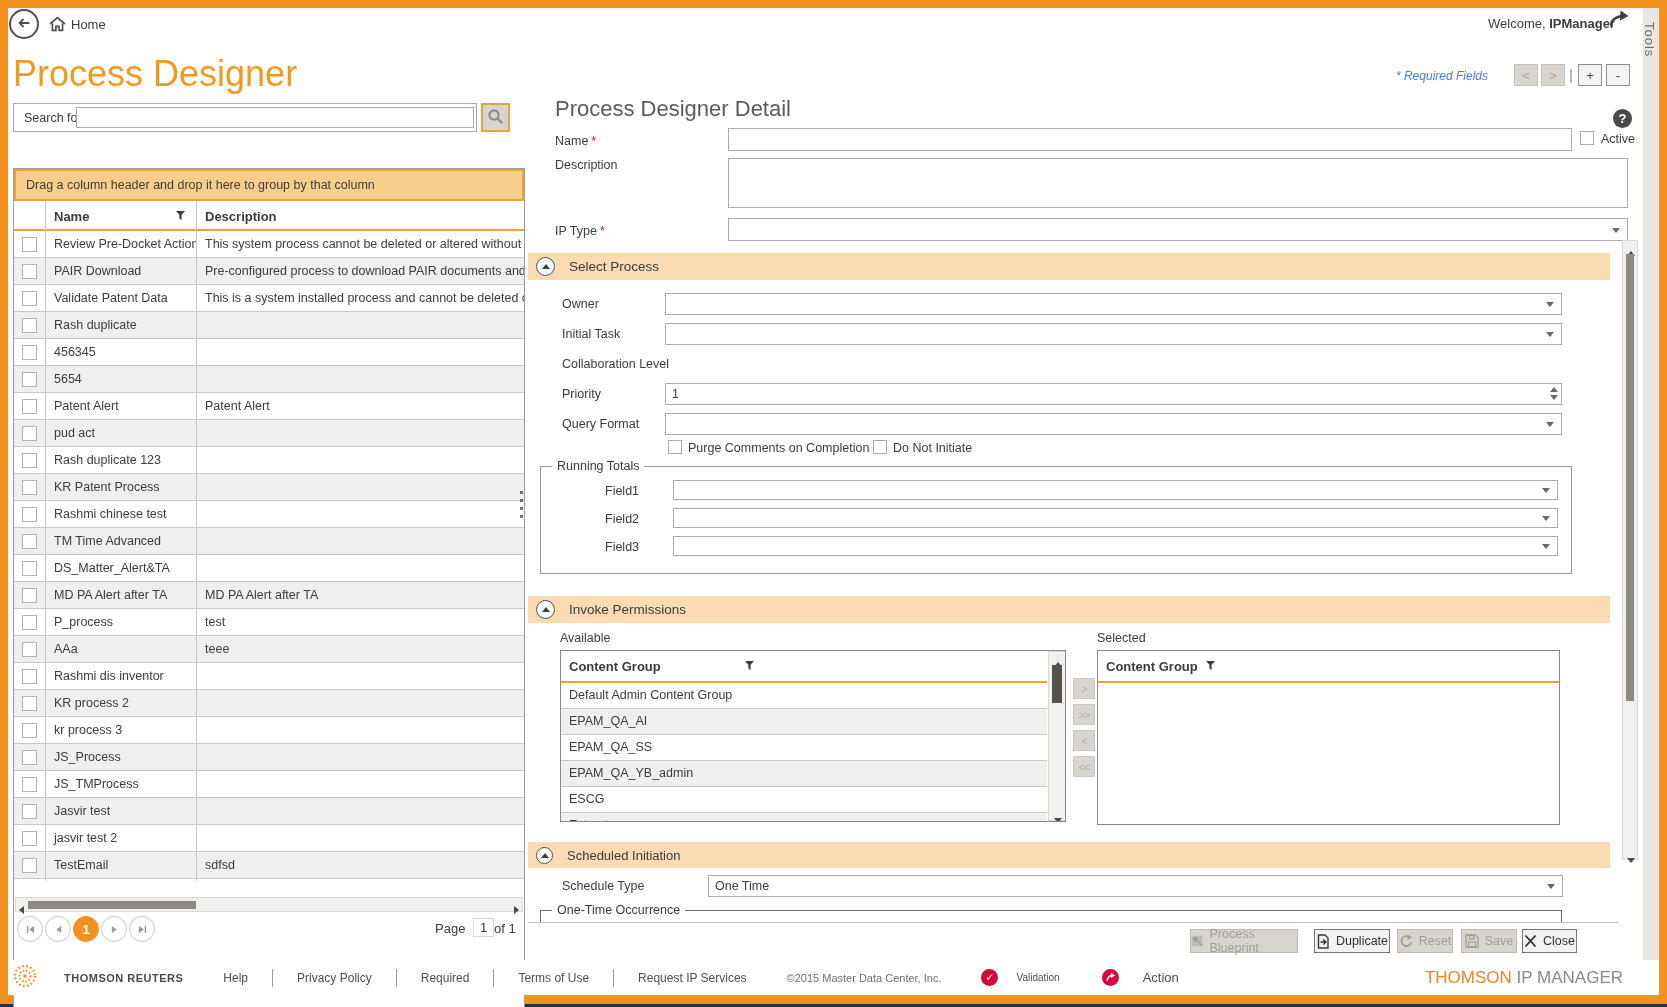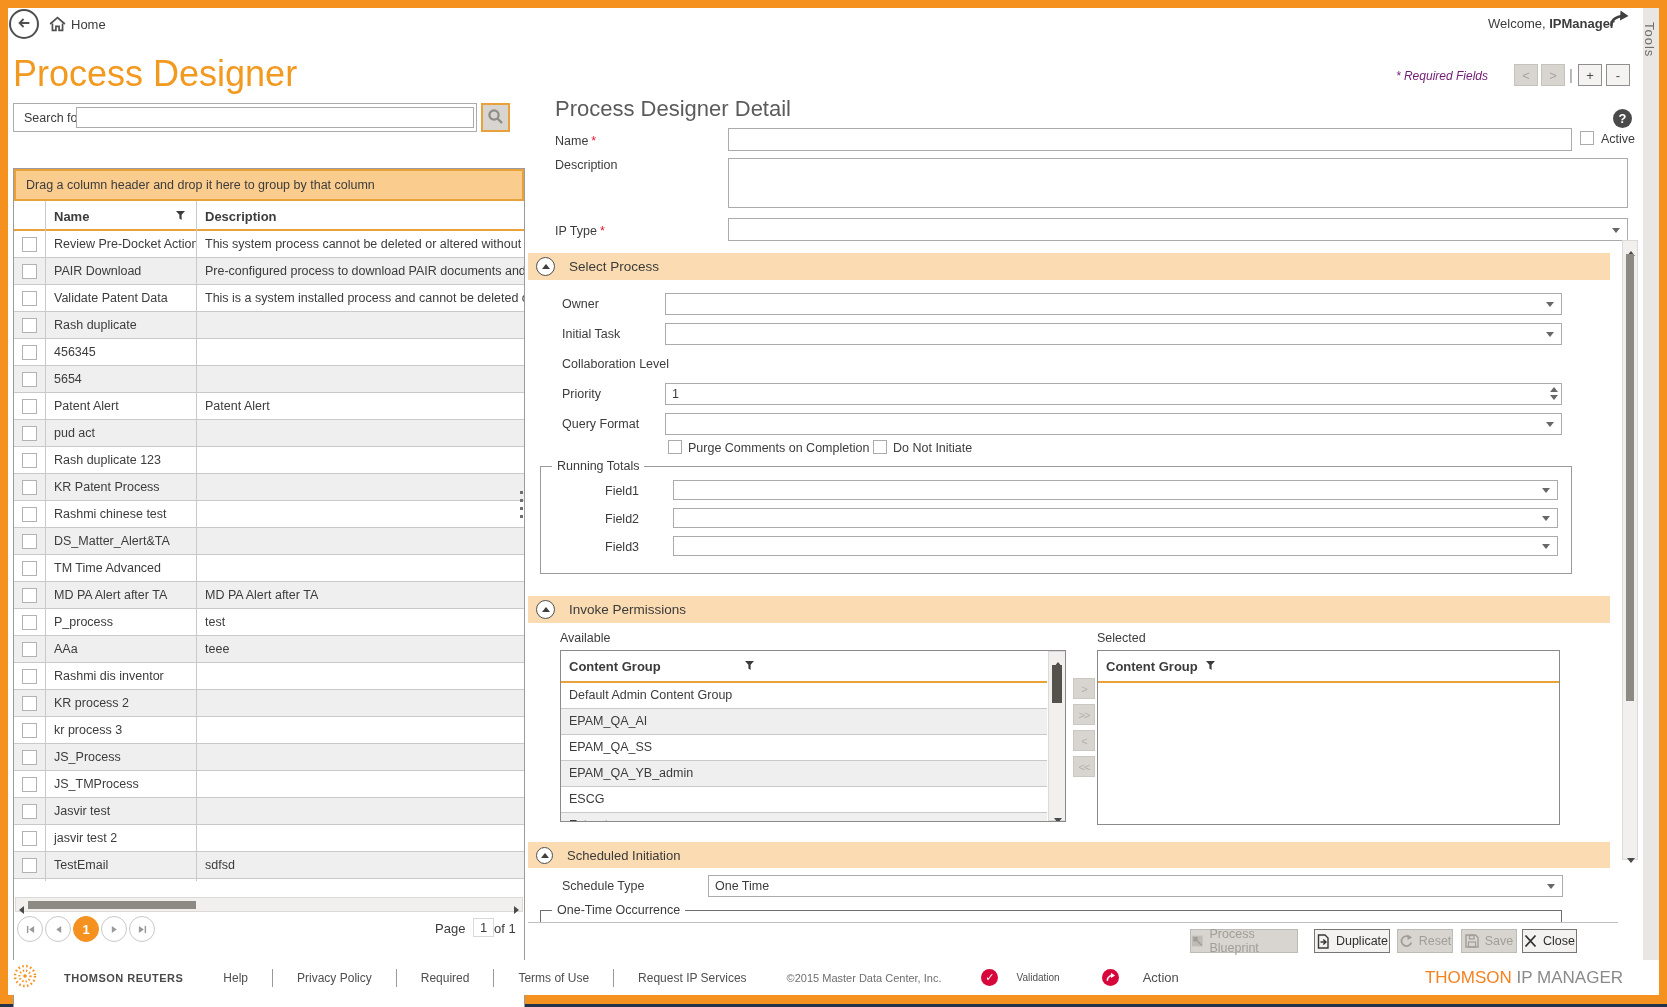--- a/index.html
+++ b/index.html
@@ -9,21 +9,21 @@
   .frame{background:#F5911E;}
   
   .back-btn{width:26px;height:26px;border:2px solid #4f4f4f;border-radius:50%;display:flex;align-items:center;justify-content:center;background:#fff;cursor:pointer;}
   .home-lbl{font-size:13px;color:#3c3c3c;}
   .welcome{font-size:13px;color:#3c3c3c;}
   .welcome b{font-weight:bold;}
   .tools-strip{background:#E9E7E3;}
   .tools-txt{color:#6e6e6e;font-size:13px;letter-spacing:1px;transform:rotate(90deg);transform-origin:left top;white-space:nowrap;}
   
   .page-title{font-size:36px;font-weight:300;color:#F2991F;}
-  .req-note{font-size:12px;font-style:italic;color:#701a75;text-align:right;}
+  .req-note{font-size:12px;font-style:italic;color:#3b82f6;text-align:right;}
   .navbtn{width:24px;height:22px;display:flex;align-items:center;justify-content:center;font-size:13px;box-sizing:border-box;cursor:pointer;}
   .navbtn.dis{background:#D8D5D1;color:#A8A49E;border:1px solid #C6C2BC;}
   .navbtn.en{background:#F4F3F1;color:#4a4a4a;border:1px solid #8f8f8f;}
   .nav-sep{color:#8f8f8f;font-size:15px;}
   
   .search-box{border:1px solid #ABABAB;background:#fff;display:flex;align-items:center;box-sizing:border-box;}
   .search-box label{margin-left:10px;font-size:12.5px;}
   .search-input{position:absolute;left:62px;top:3px;width:398px;height:21px;border:1px solid #ABABAB;outline:none;font:12.5px "Liberation Sans",sans-serif;padding:0 4px;box-sizing:border-box;}
   .search-btn{border:2px solid #E9A13B;background:#D8D5D1;display:flex;align-items:center;justify-content:center;box-sizing:border-box;cursor:pointer;}
   
@@ -254,29 +254,29 @@
             <span class="cbx"></span>
           </span>
           <span class="gcell c-name">Rashmi chinese test</span>
           <span class="gcell c-desc"></span>
         </div>
 
         <div class="grow">
           <span class="gcell c-cb">
             <span class="cbx"></span>
           </span>
+          <span class="gcell c-name">TM Time Advanced</span>
+          <span class="gcell c-desc"></span>
+        </div>
+
+        <div class="grow">
+          <span class="gcell c-cb">
+            <span class="cbx"></span>
+          </span>
           <span class="gcell c-name">DS_Matter_Alert&amp;TA</span>
-          <span class="gcell c-desc"></span>
-        </div>
-
-        <div class="grow">
-          <span class="gcell c-cb">
-            <span class="cbx"></span>
-          </span>
-          <span class="gcell c-name">TM Time Advanced</span>
           <span class="gcell c-desc"></span>
         </div>
 
         <div class="grow">
           <span class="gcell c-cb">
             <span class="cbx"></span>
           </span>
           <span class="gcell c-name">MD PA Alert after TA</span>
           <span class="gcell c-desc">MD PA Alert after TA</span>
         </div>

